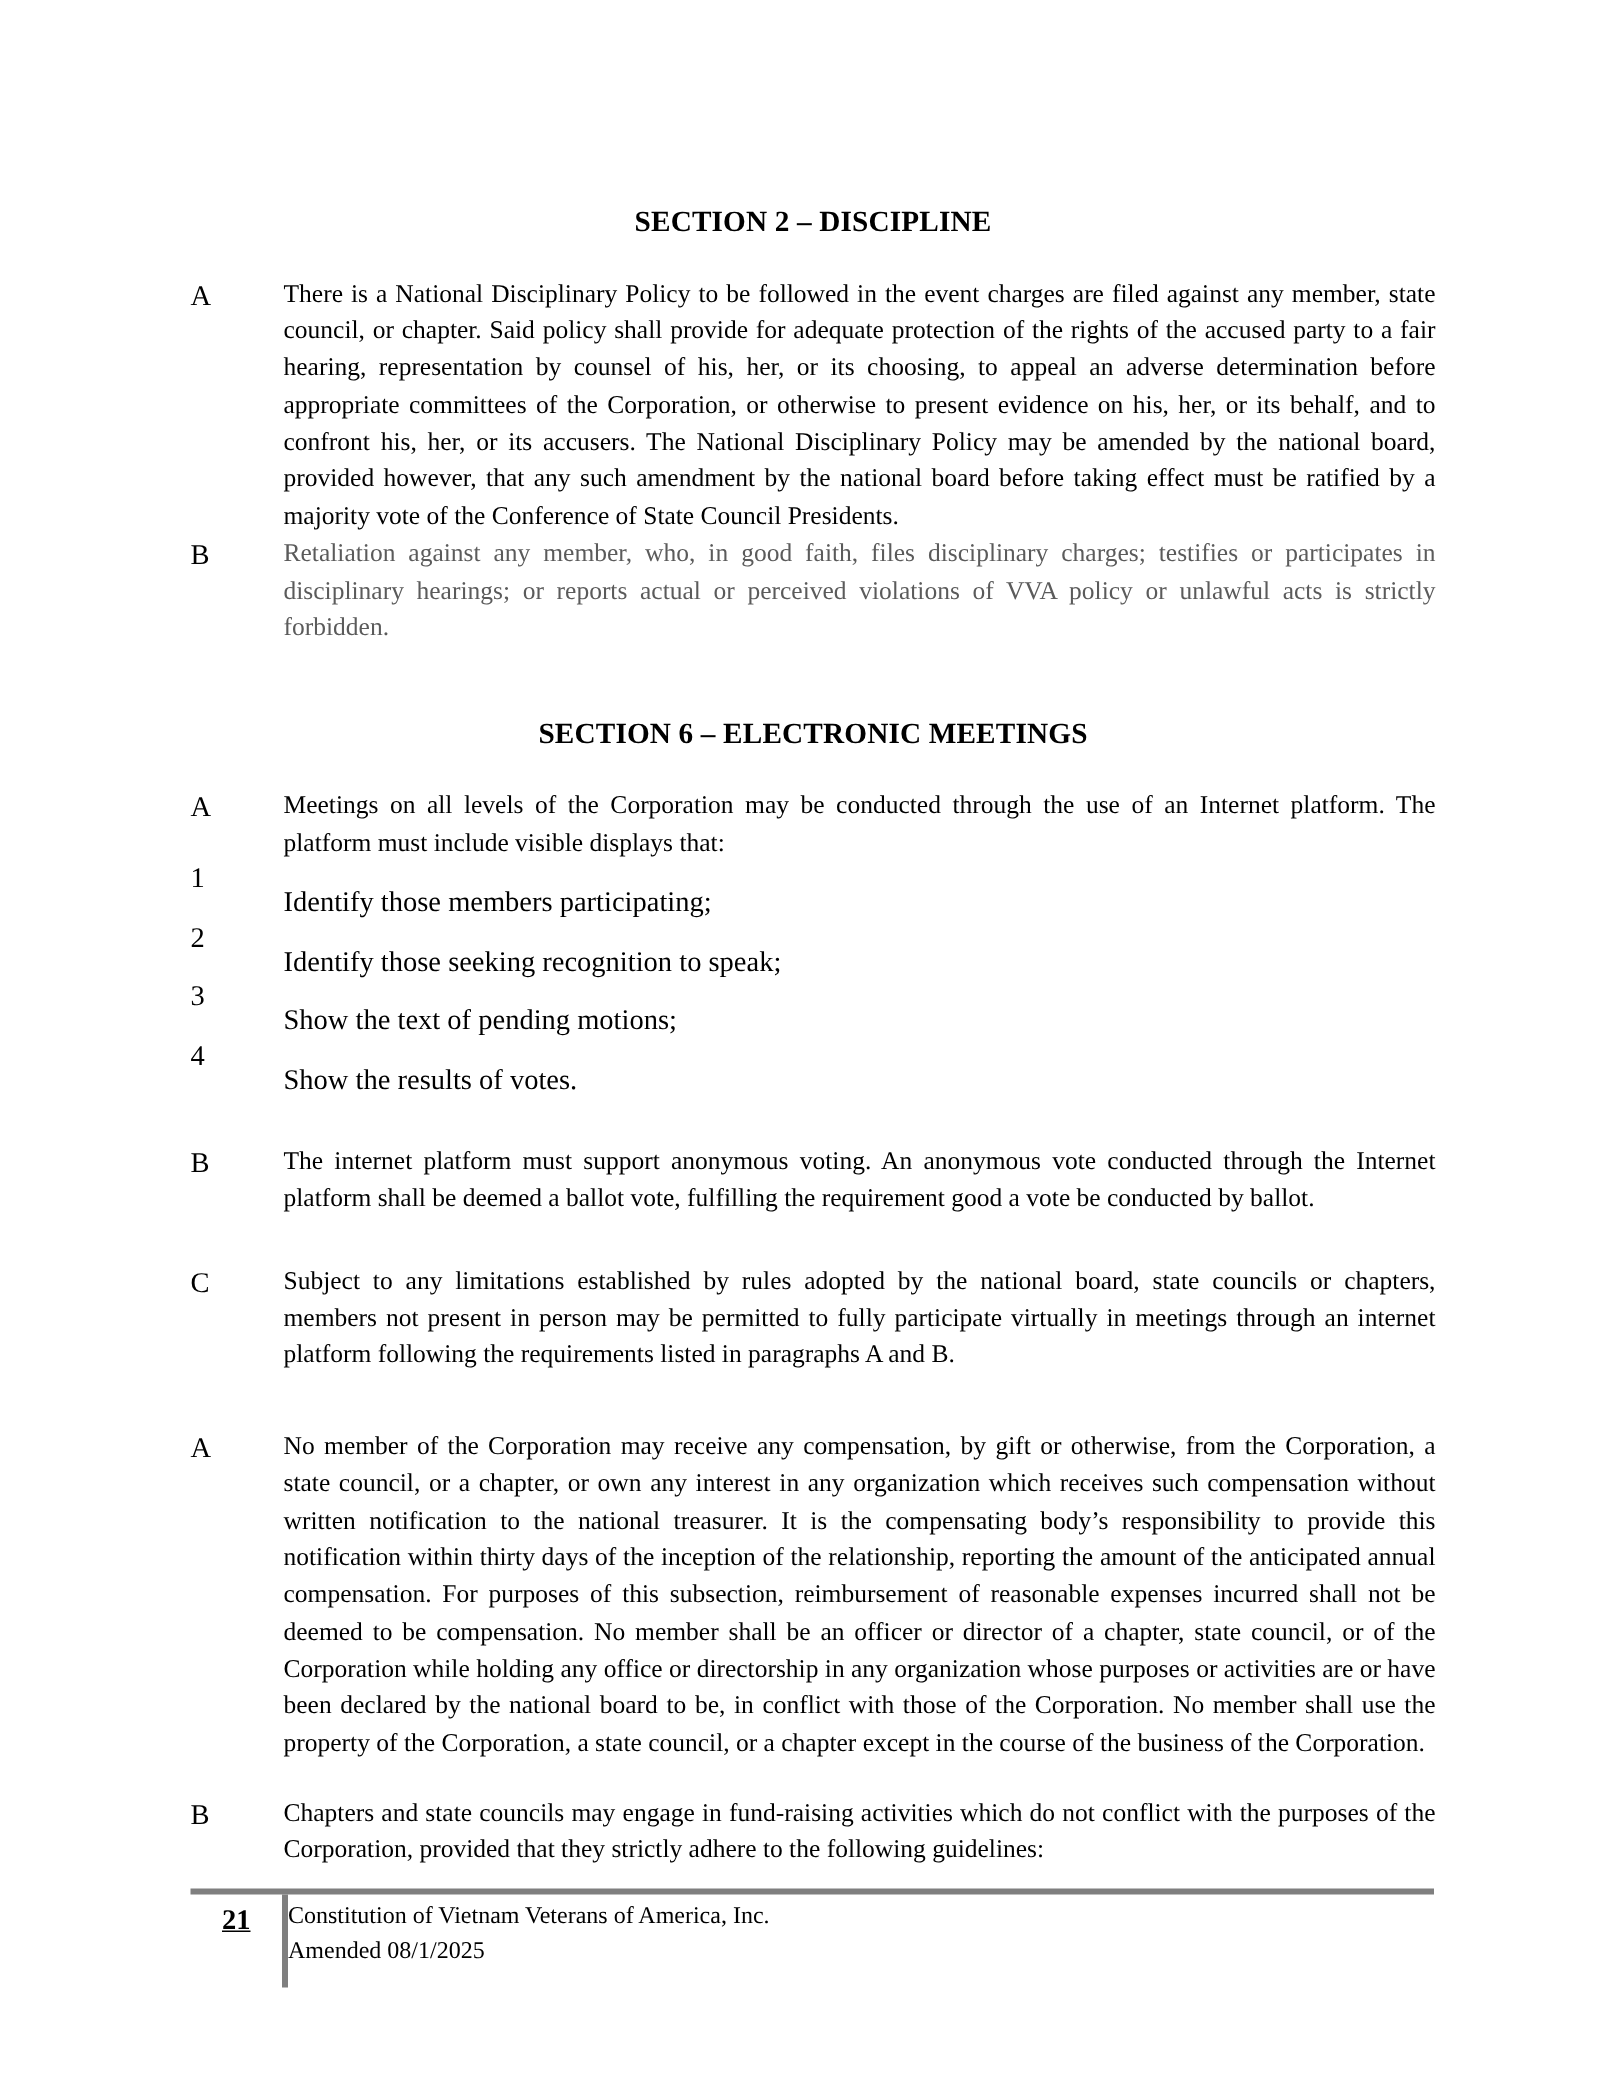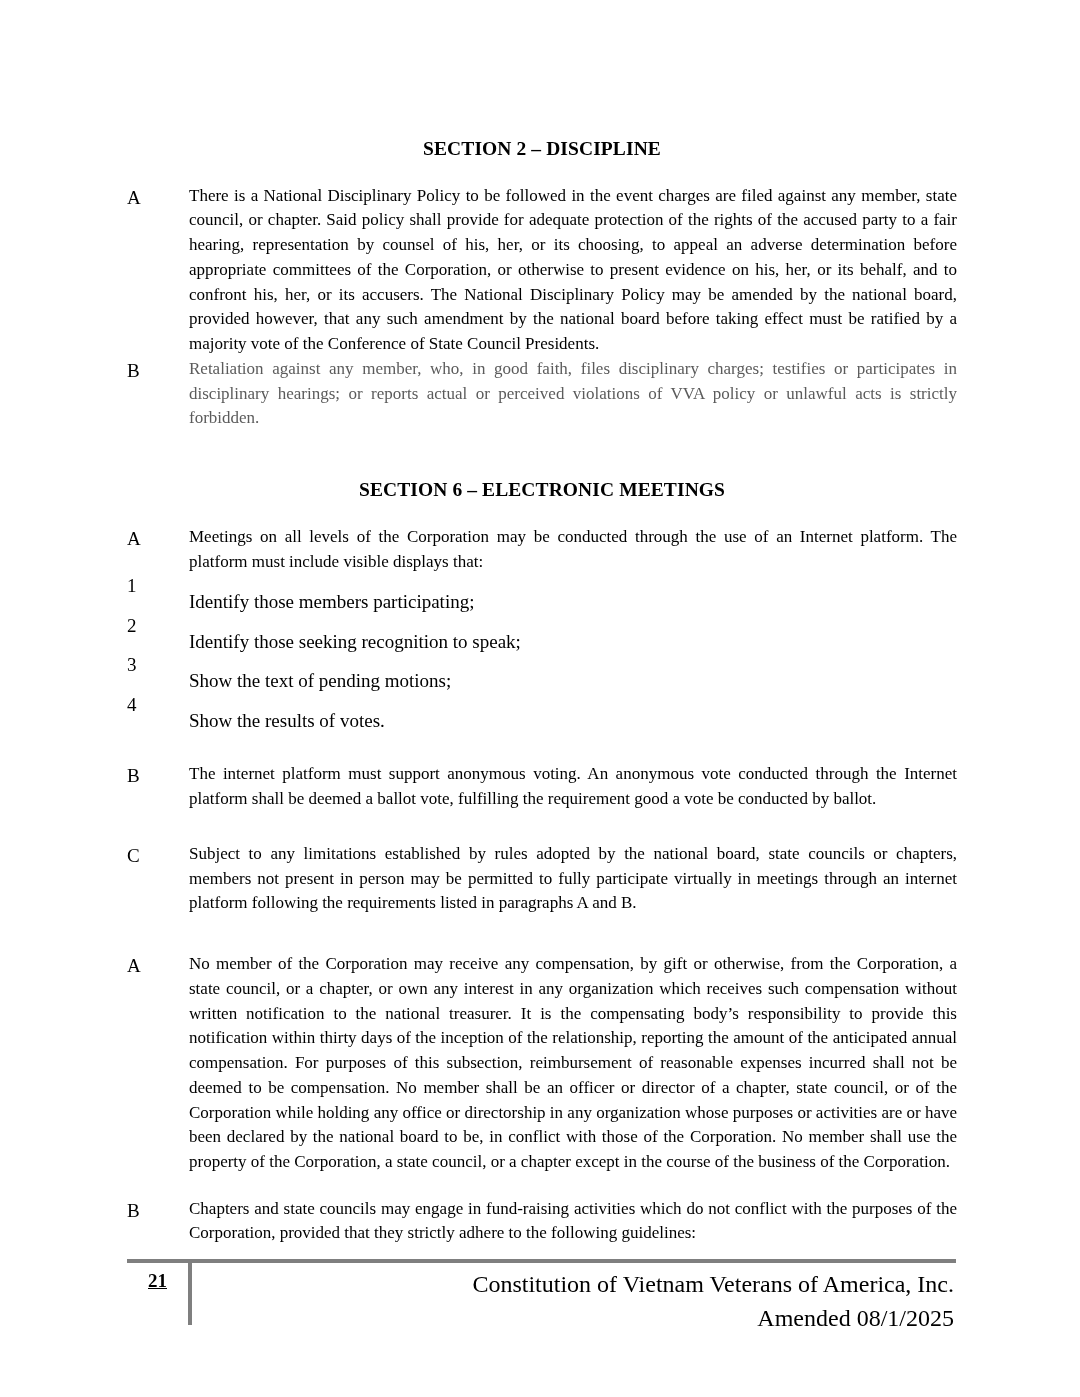--- a/index.html
+++ b/index.html
@@ -128,22 +128,22 @@
     text-decoration: underline;
   }
   .footer-divider {
     width: 4px;
     flex: 0 0 4px;
     height: 62px;
     background: #7f7f7f;
   }
   .footer-text {
     flex: 1 1 auto;
-    text-align: right;
-    font-size: 24px;
+    text-align: left;
+    font-size: 16px;
     line-height: 1.42;
     padding-top: 4px;
     padding-right: 2px;
   }
   .footer-text div { display: block; }
 </style>
 </head>
 <body>
 
 <div class="page">

